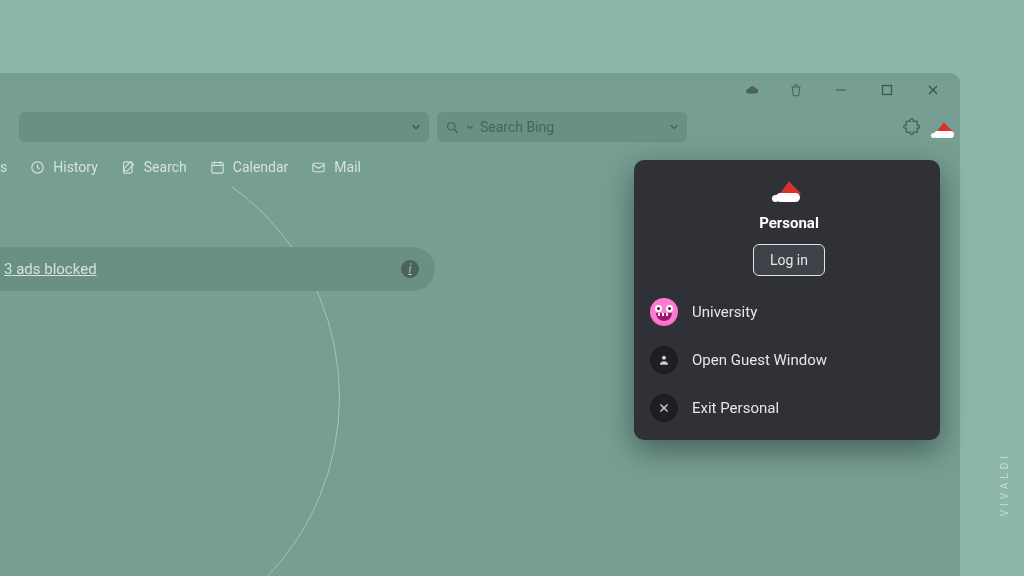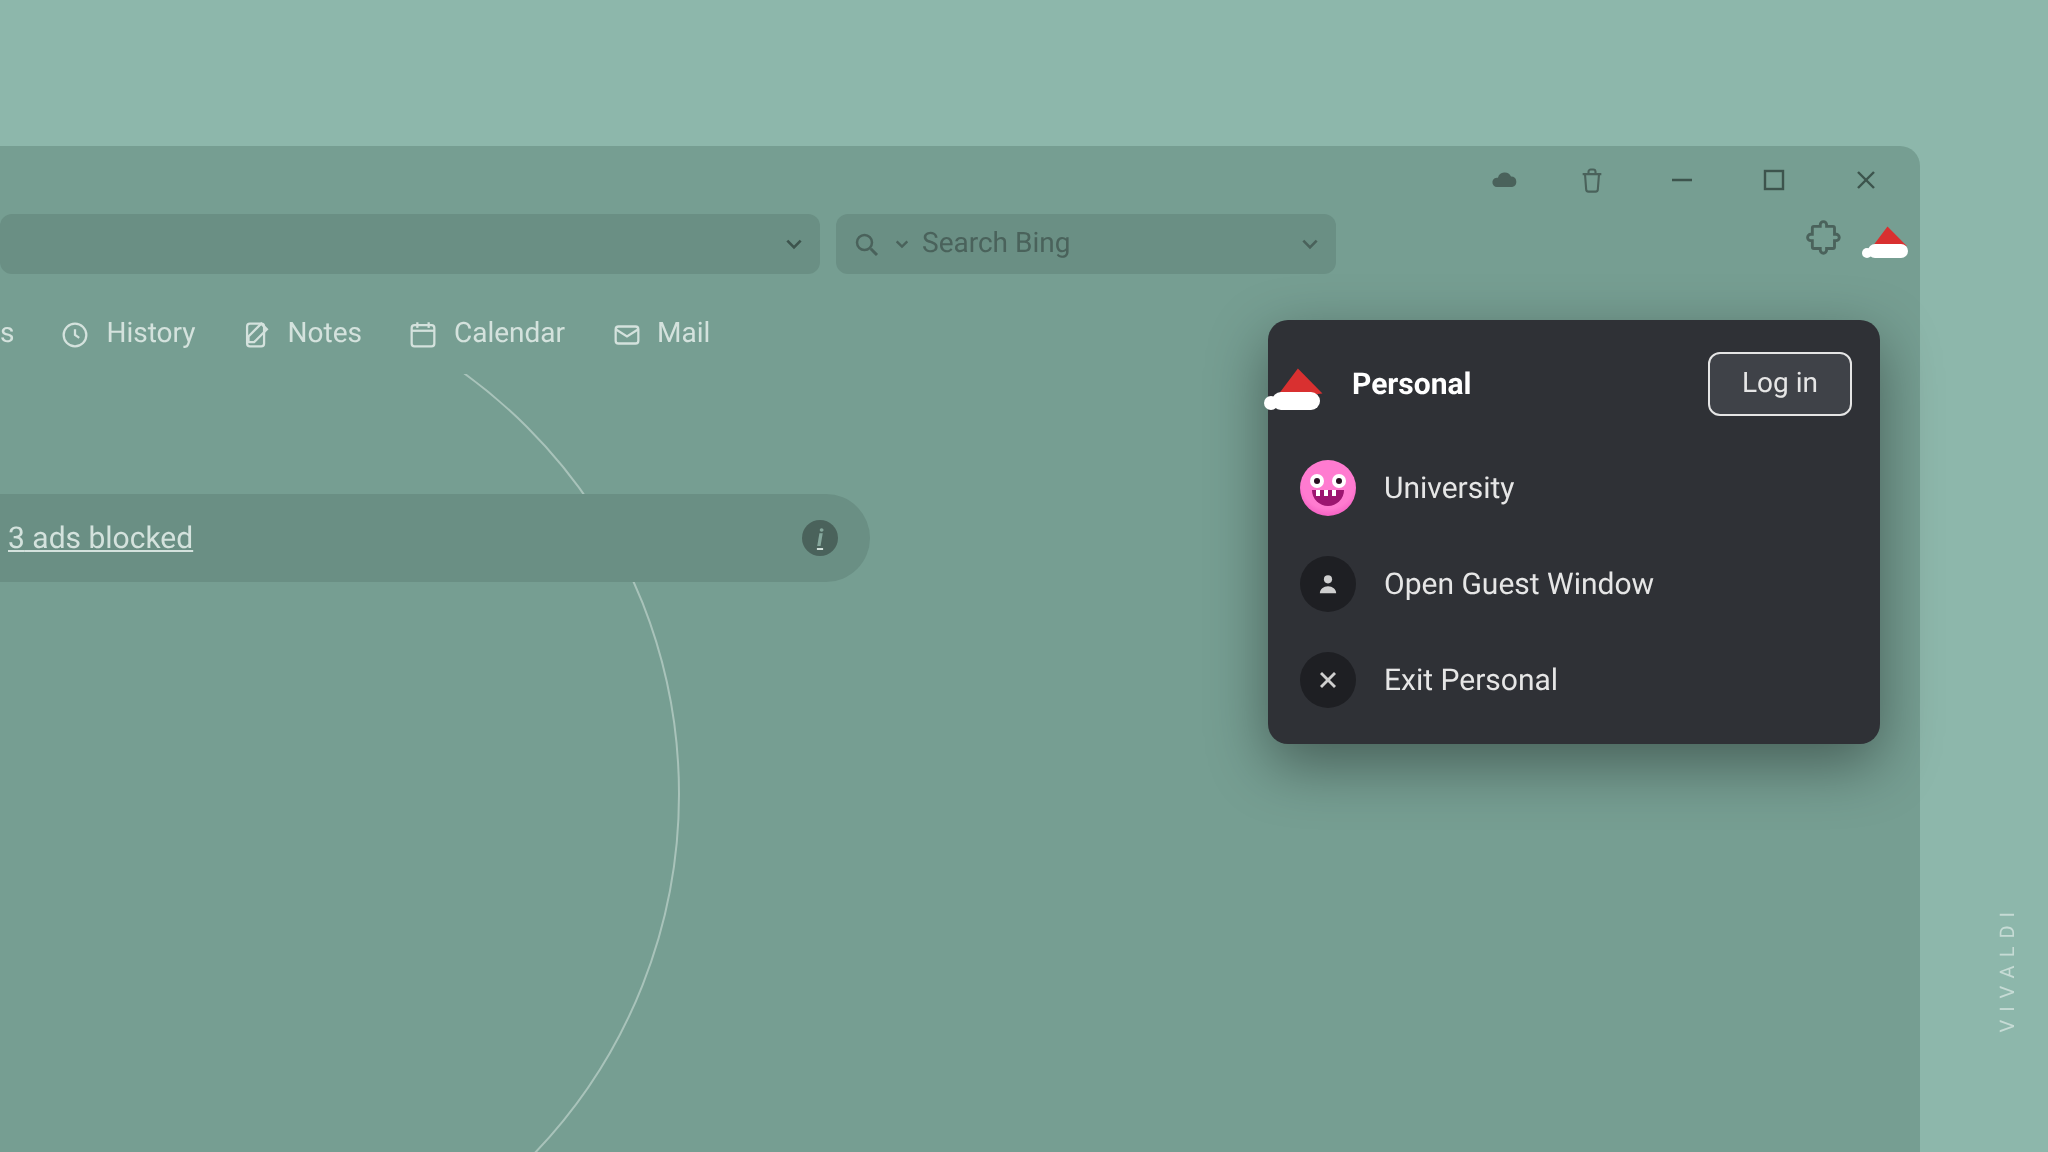--- a/index.html
+++ b/index.html
@@ -33,22 +33,24 @@
     cursor: pointer;
   }
   .title-icon svg { width: 14px; height: 14px; }
   .wc { width: 46px; height: 34px; display:flex; align-items:center; justify-content:center; color:#3d544d; cursor:pointer; }
   .wc svg { width: 12px; height: 12px; stroke: #3d544d; stroke-width: 1.2; fill:none; }
 
   
   .toolbar {
     height: 40px;
     display: flex;
+    align-items: center;
     padding: 0 0 0 0;
     gap: 8px;
+    margin-left: 19px;
   }
   .addr {
     flex: 0 0 auto;
     width: 410px;
     height: 30px;
     background: #6a8f84;
     border-radius: 6px;
     display: flex; align-items:center; justify-content:flex-end;
     padding-right: 8px;
     color: #3d544d;
@@ -117,22 +119,23 @@
     width: 306px;
     background:#2f3136;
     border-radius: 10px;
     box-shadow: 0 10px 30px rgba(0,0,0,0.4);
     color:#e6e6e6;
     padding: 10px 0 8px 0;
     z-index: 20;
   }
   .popup-header {
     display:flex; align-items:center;
-    padding: 6px 14px 12px 0;
+    padding: 6px 14px 12px 18px;
     gap: 12px;
+    flex-direction: column;
   }
   .ph-avatar { width:30px; height:26px; position:relative; }
   .ph-title { font-weight:700; font-size:15px; flex:1; color:#fff;}
   .login-btn {
     background:#3f4248; color:#e6e6e6;
     border:1px solid #e5e5e5;
     border-radius:6px;
     padding: 7px 16px;
     font-size:14px; cursor:pointer;
   }
@@ -272,21 +275,21 @@
           <circle cx="12" cy="12" r="8"></circle>
           <path d="M12 8v4l3 2"></path>
         </svg>
       <span>History</span>
     </div>
     <div class="bm-item">
       <svg viewBox="0 0 24 24">
           <rect x="5" y="4" width="12" height="16" rx="2"></rect>
           <path d="M15 4l4 4-9 9H6v-4z"></path>
         </svg>
-      <span>Notes</span>
+      <span>Search</span>
     </div>
     <div class="bm-item">
       <svg viewBox="0 0 24 24">
           <rect x="4" y="5" width="16" height="15" rx="2"></rect>
           <line x1="4" y1="9" x2="20" y2="9"></line>
           <line x1="8" y1="3" x2="8" y2="7"></line>
           <line x1="16" y1="3" x2="16" y2="7"></line>
         </svg>
       <span>Calendar</span>
     </div>

